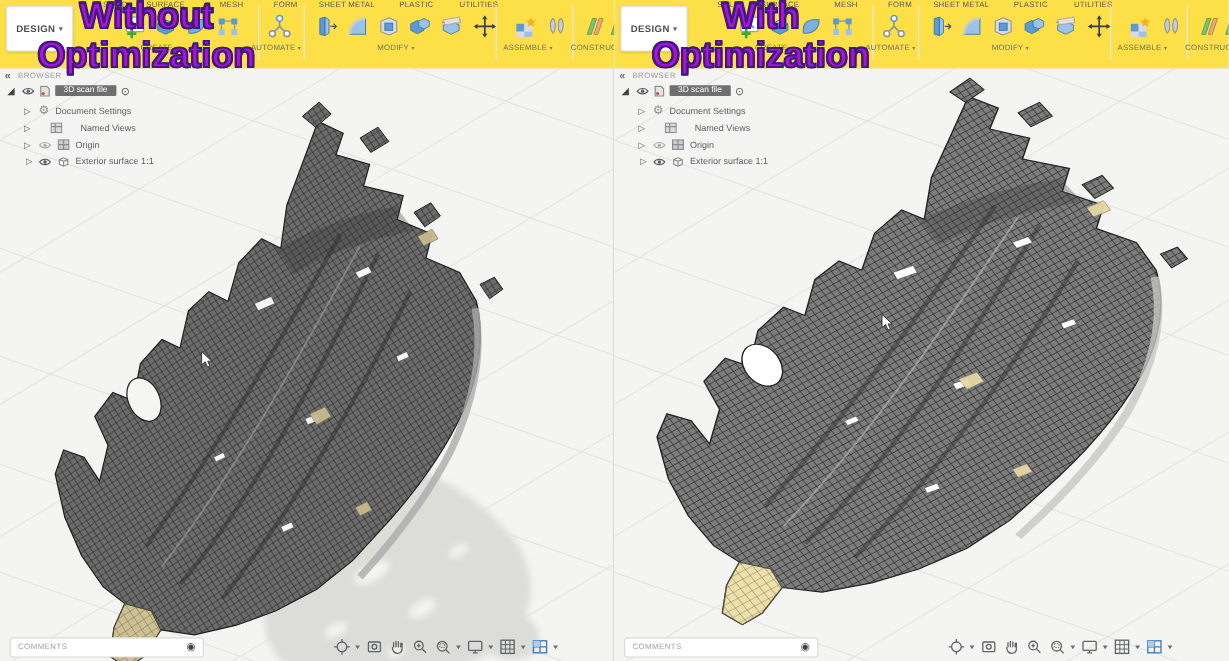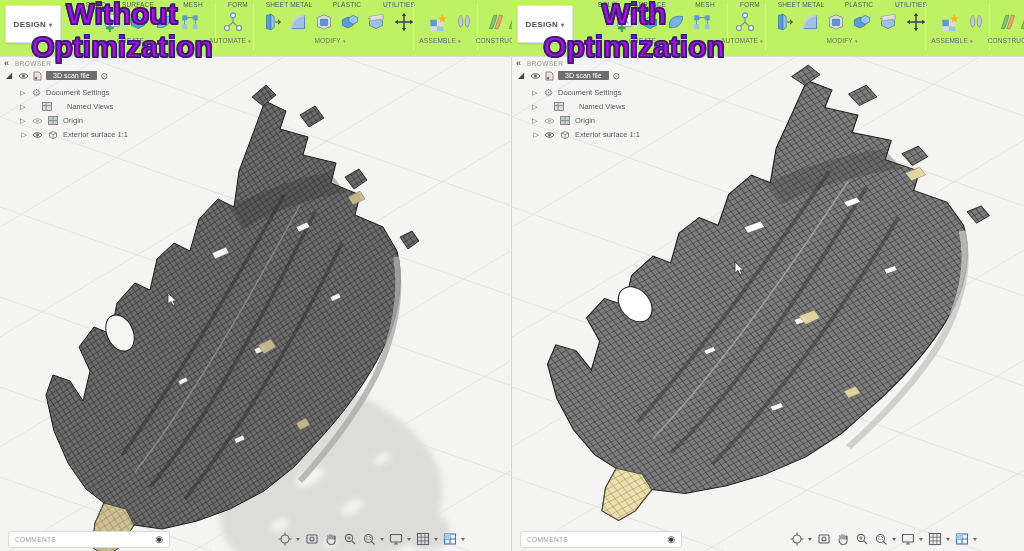--- a/index.html
+++ b/index.html
@@ -5,21 +5,21 @@
   * { margin:0; padding:0; box-sizing:border-box; }
   html,body { width:1024px; height:551px; overflow:hidden; background:#f4f4f2;
     font-family:"Liberation Sans", sans-serif; }
   #app { display:flex; width:1024px; height:551px; }
 
   .pane { position:relative; width:512px; height:551px; overflow:hidden; background:#f4f4f2; }
   .pane:first-child { box-shadow: inset -1px 0 0 #d3d3d0; }
 
   
   .toolbar { position:absolute; top:0; left:0; width:512px; height:57px;
-    background:#bef264; border-bottom:1px solid #dcdcda; z-index:3; }
+    background:#fde047; border-bottom:1px solid #dcdcda; z-index:3; }
   .design-btn { position:absolute; left:5px; top:5px; width:56px; height:38px;
     background:#fff; border:1px solid #e2e2e0; border-radius:2px;
     box-shadow:0 1px 2px rgba(0,0,0,.12); display:flex; align-items:center; justify-content:center;
     font-size:8px; font-weight:bold; color:#4a4d52; letter-spacing:.3px; gap:3px; cursor:pointer; }
   .design-btn .caret { font-size:6px; color:#666; }
   .tab { position:absolute; top:1px; transform:translateX(-50%); font-size:6.5px;
     color:#55585c; letter-spacing:.2px; white-space:nowrap; cursor:pointer; }
   .t0{left:96px}.t1{left:138px}.t2{left:193px}.t3{left:238px}.t4{left:289px}.t5{left:347px}.t6{left:399px}
   .grouplabel { position:absolute; top:37px; transform:translateX(-50%); font-size:6.5px;
     color:#6a6d71; letter-spacing:.2px; white-space:nowrap; display:flex; gap:2px; align-items:center; cursor:pointer;}

